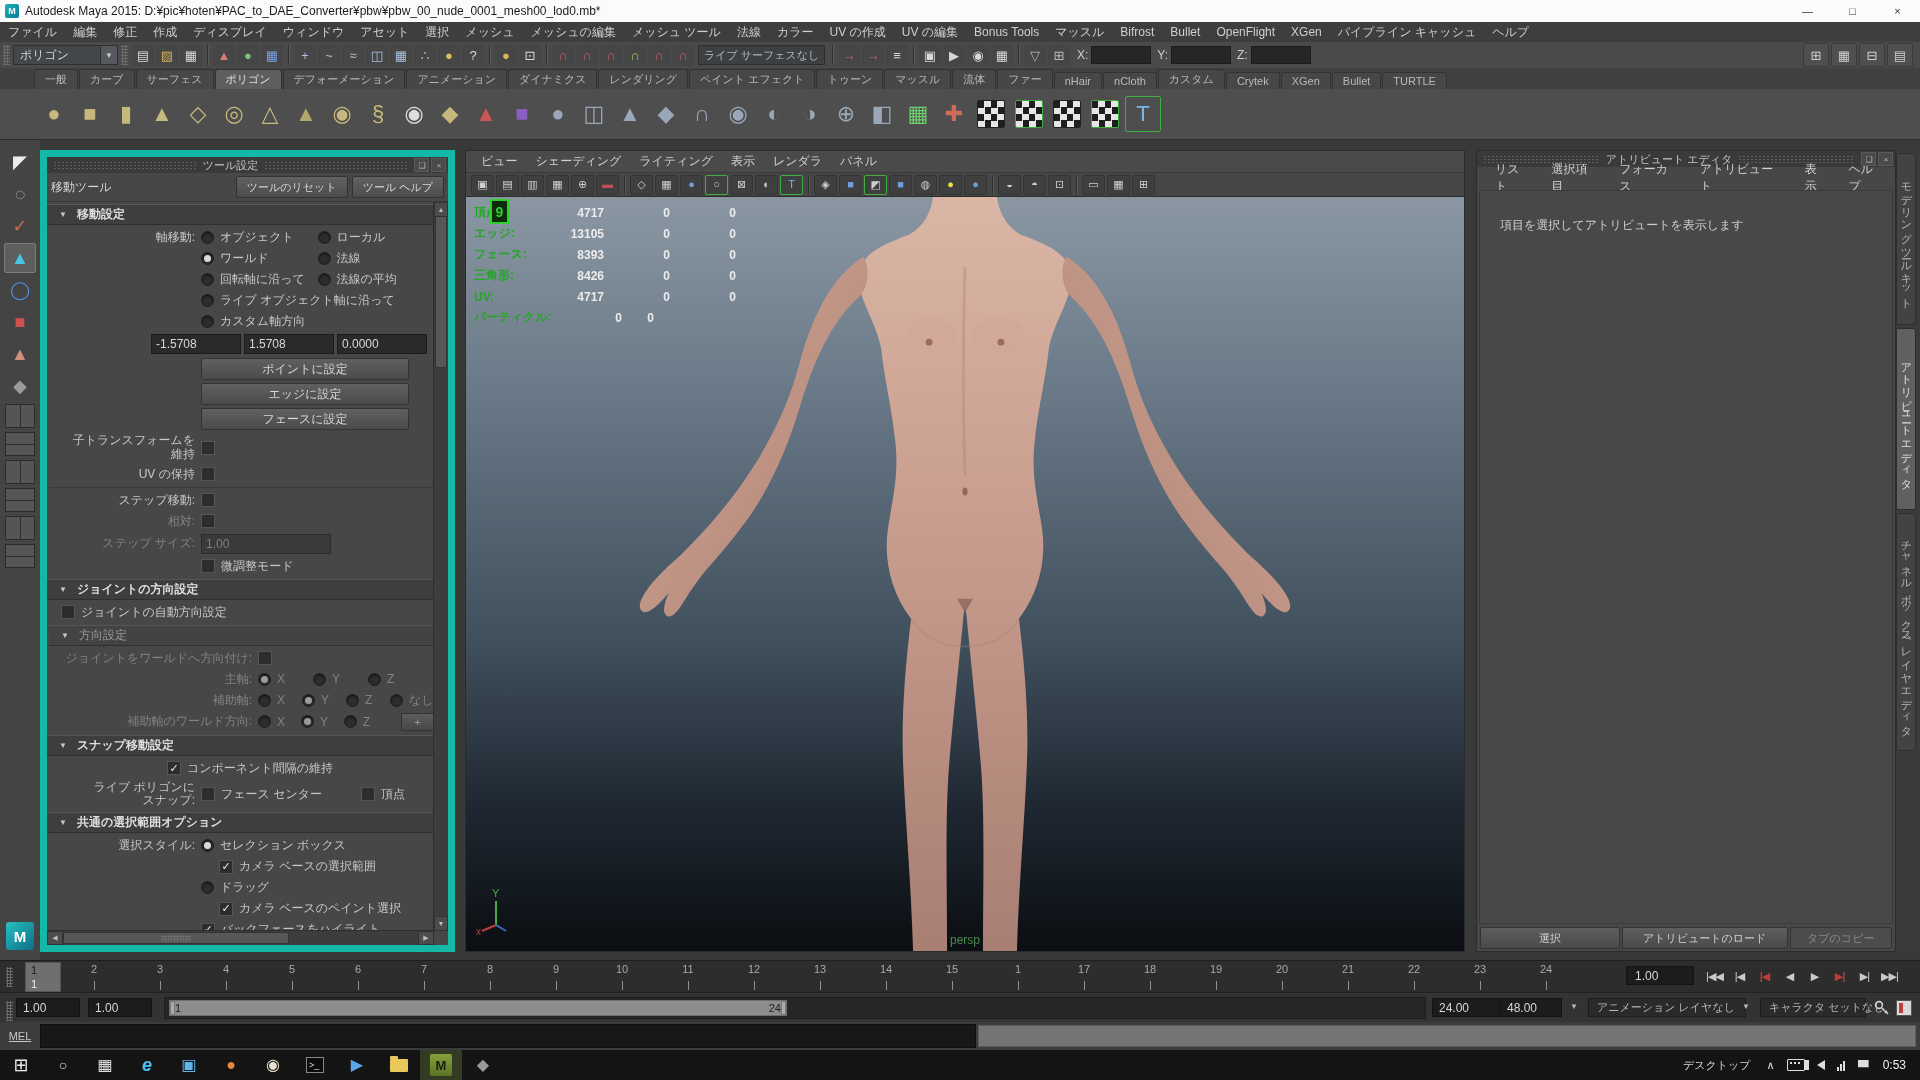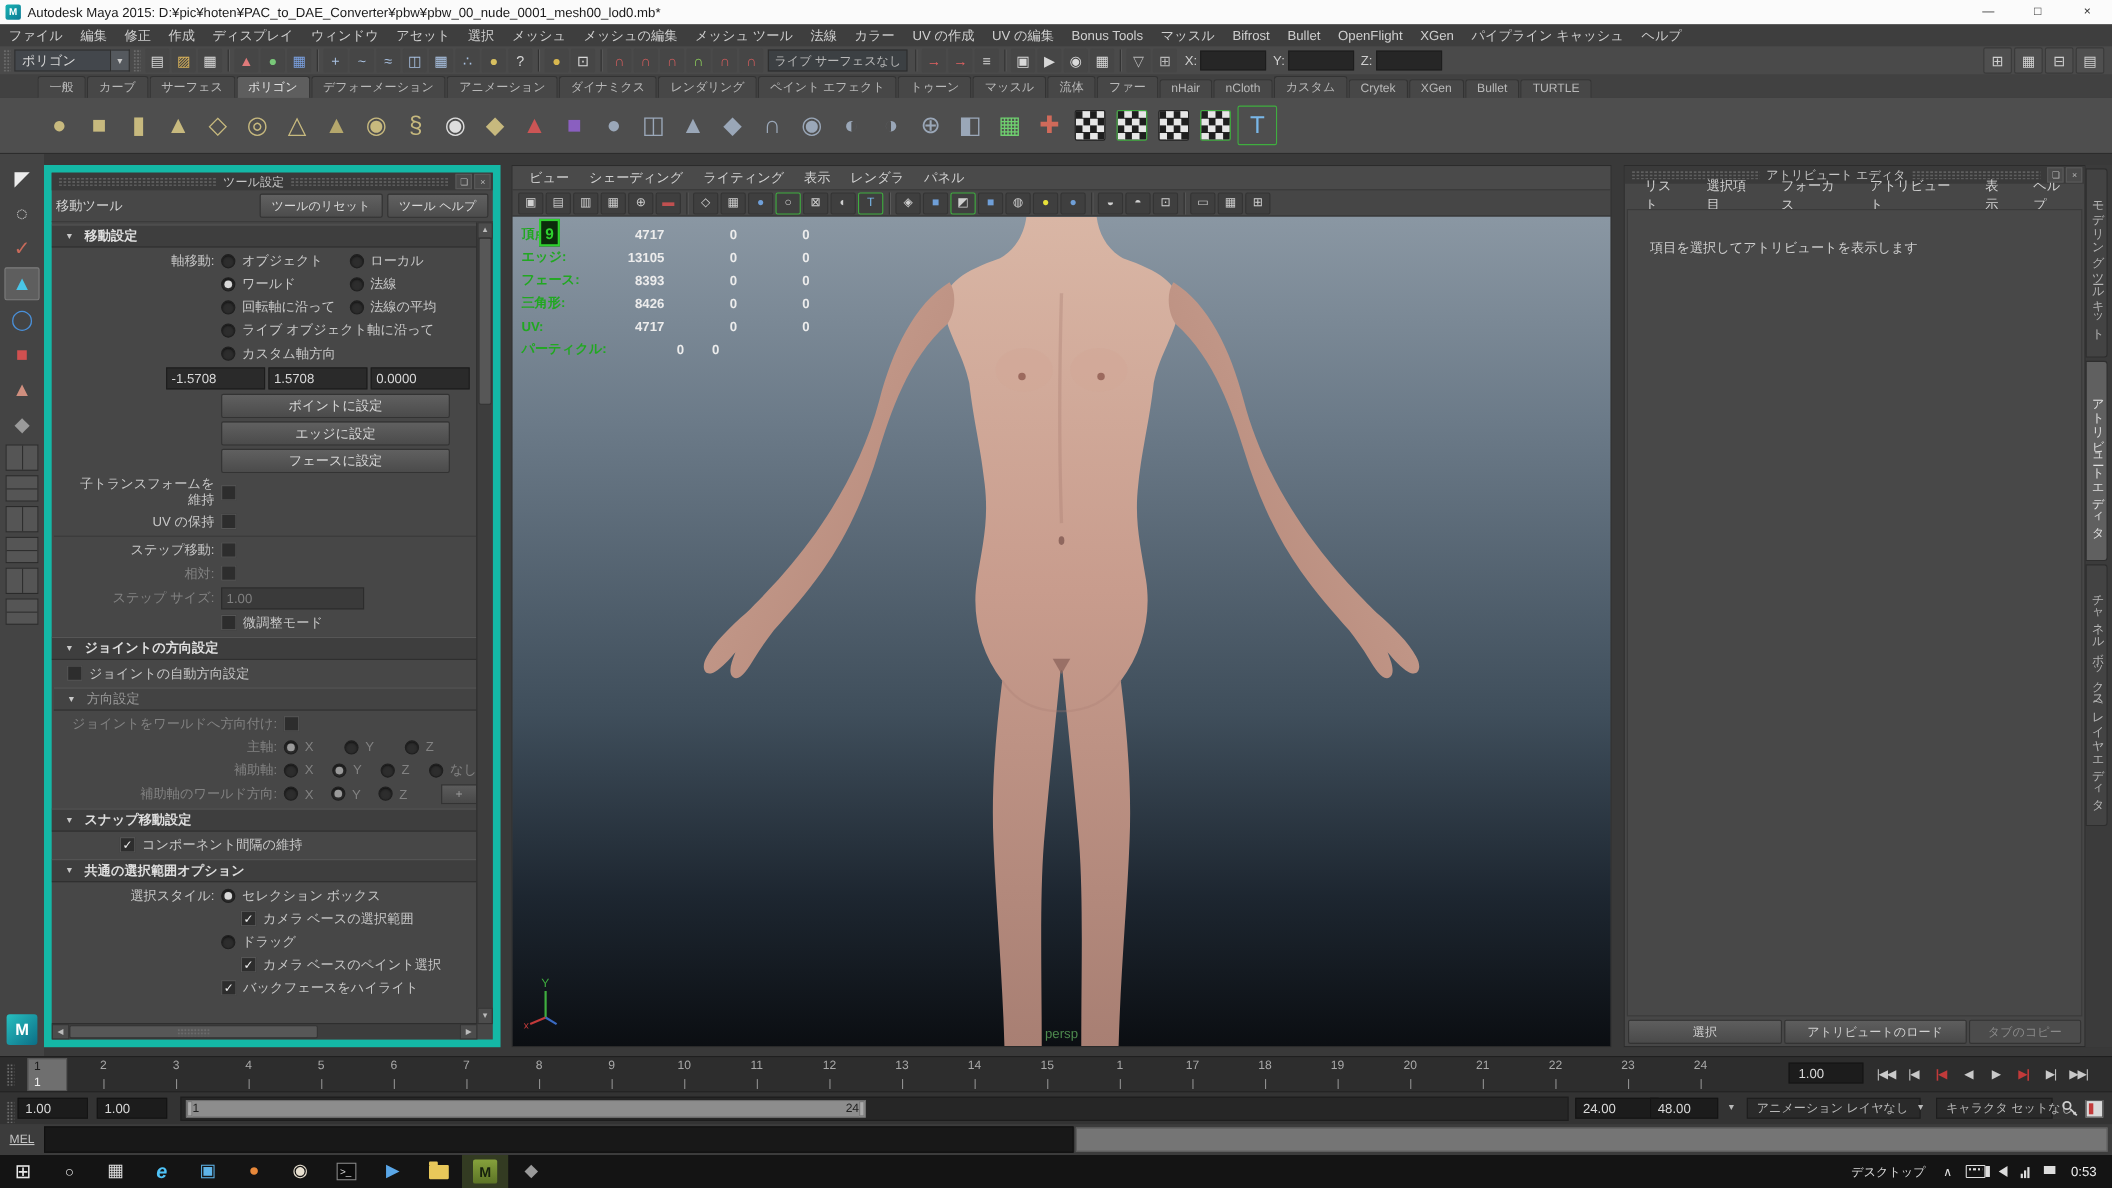--- a/index.html
+++ b/index.html
@@ -709,23 +709,36 @@
             <span class="radio dimmed"></span>
             <span>Z</span>
           </span>
         <span class="plusbtn">+</span>
       </div>
 
       <div class="sect">
         <span class="tri">▼</span>
         <span>スナップ移動設定</span>
       </div>
-      <div class="ts-row" style="margin-left:62px">
+      <div class="ts-row" style="margin-left:120px">
         <span class="cb checked"></span>
         <span>コンポーネント間隔の維持</span>
+      </div>
+      <div class="ts-row">
+        <span class="lab" style="line-height:1.15">
+          <span>ライブ ポリゴンに</span><br><span>スナップ:</span>
+        </span>
+        <span style="display:flex;align-items:center;width:160px">
+          <span class="cb"></span>
+          <span>フェース センター</span>
+        </span>
+        <span style="display:flex;align-items:center">
+          <span class="cb"></span>
+          <span>頂点</span>
+        </span>
       </div>
 
       <div class="sect">
         <span class="tri">▼</span>
         <span>共通の選択範囲オプション</span>
       </div>
       <div class="ts-row">
         <span class="lab">選択スタイル:</span>
         <span class="radio checked"></span>
         <span>セレクション ボックス</span>

